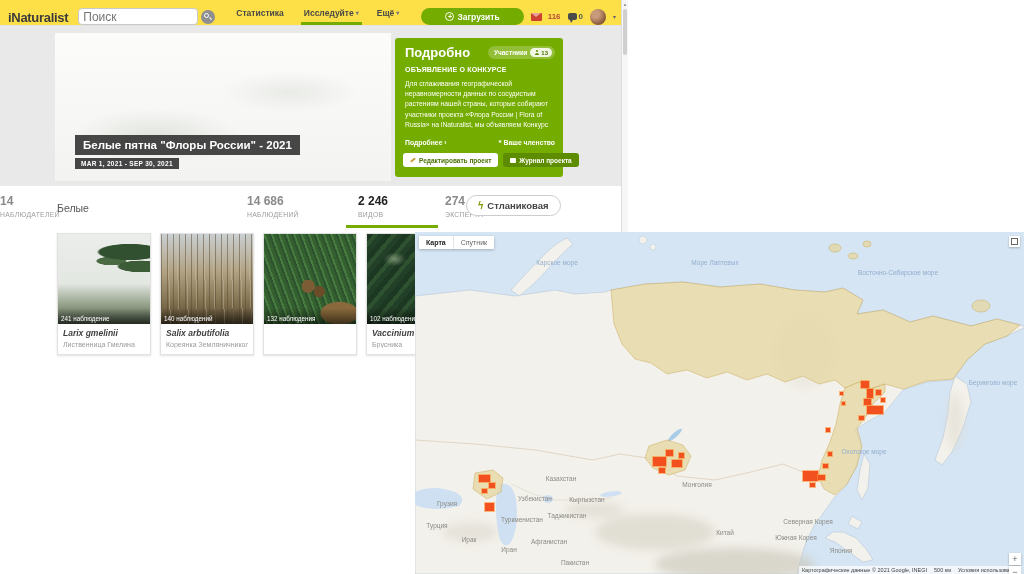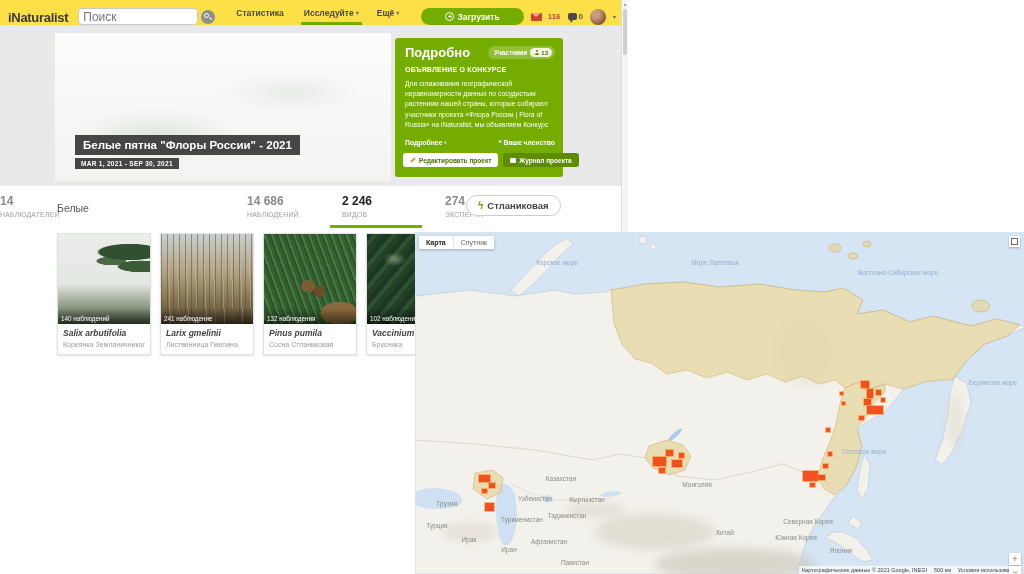--- a/index.html
+++ b/index.html
@@ -80,21 +80,21 @@
   .journal-btn{background:#5d8c00;color:#fff;font-size:6.5px;font-weight:bold;border-radius:3px;height:14px;
                display:flex;align-items:center;gap:3px;padding:0 7px;cursor:pointer;white-space:nowrap}
   .book{width:6px;height:5px;background:linear-gradient(90deg,#fff 44%,rgba(255,255,255,.45) 44% 56%,#fff 56%);border-radius:1px}
 
   
   .stats-bar{position:absolute;left:0;top:186px;width:628px;height:46px;background:#fff}
   .overview-label{position:absolute;left:57px;top:16px;font-size:10.5px;color:#555;cursor:pointer}
   .stat{position:absolute;top:8px;height:34px;cursor:pointer}
   .stat:nth-of-type(1){left:137px}
   .stat:nth-of-type(2){left:247px}
-  .stat:nth-of-type(3){left:342px}
+  .stat:nth-of-type(3){left:358px}
   .stat:nth-of-type(4){left:445px}
   .stat .value{font-size:12px;font-weight:bold;color:#8a8a8a;display:block}
   .stat .label{font-size:6.8px;color:#9c9c9c;letter-spacing:.3px;display:block;margin-top:3px}
   .stat.active .value{color:#222}
   .stat.active::after{content:"";position:absolute;left:-12px;bottom:0;width:92px;height:3.5px;background:#74ac00}
   .stats-btn{position:absolute;left:466px;top:9px;height:21px;border:1px solid #ccc;border-radius:11px;background:#fff;
              display:flex;align-items:center;gap:4px;padding:0 11px;font-size:9.5px;font-weight:bold;color:#444;
              cursor:pointer;box-sizing:border-box}
   .bolt{font-size:10px;font-weight:bold;color:#7a9a00;line-height:10px}
 
@@ -250,43 +250,39 @@
     </span>
   <span class="stats-btn">
       <span class="bolt">ϟ</span>
       <span>Стланиковая</span>
     </span>
 </div>
 
 <div class="cards">
   <div class="card">
       <div class="card-photo">
+        <span class="card-badge">241 наблюдение</span>
+      </div>
+      <div class="card-info">
+        <div class="sci">Larix gmelinii</div>
+        <div class="common">Лиственница Гмелина</div>
+      </div>
+    </div>
+    <div class="card">
+      <div class="card-photo">
         <span class="card-badge">140 наблюдений</span>
       </div>
       <div class="card-info">
         <div class="sci">Salix arbutifolia</div>
         <div class="common">Кореянка Земляничниколис…</div>
-      </div>
-    </div>
-    <div class="card">
-      <div class="card-photo">
-        <span class="card-badge">241 наблюдение</span>
-      </div>
-      <div class="card-info">
-        <div class="sci">Larix gmelinii</div>
-        <div class="common">Лиственница Гмелина</div>
       </div>
     </div>
     <div class="card">
       <div class="card-photo">
         <span class="card-badge">132 наблюдения</span>
-      </div>
-      <div class="card-info">
-        <div class="sci">Pinus pumila</div>
-        <div class="common">Сосна Стланиковая</div>
       </div>
     </div>
     <div class="card">
       <div class="card-photo">
         <span class="card-badge">102 наблюдения</span>
       </div>
       <div class="card-info">
         <div class="sci">Vaccinium vitis-idaea</div>
         <div class="common">Брусника</div>
       </div>

